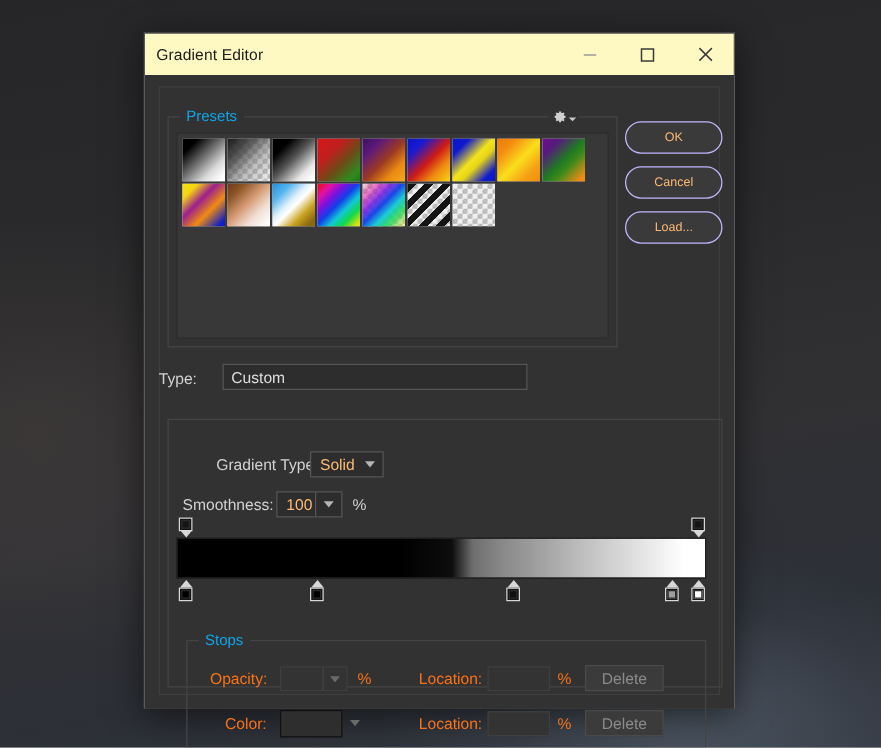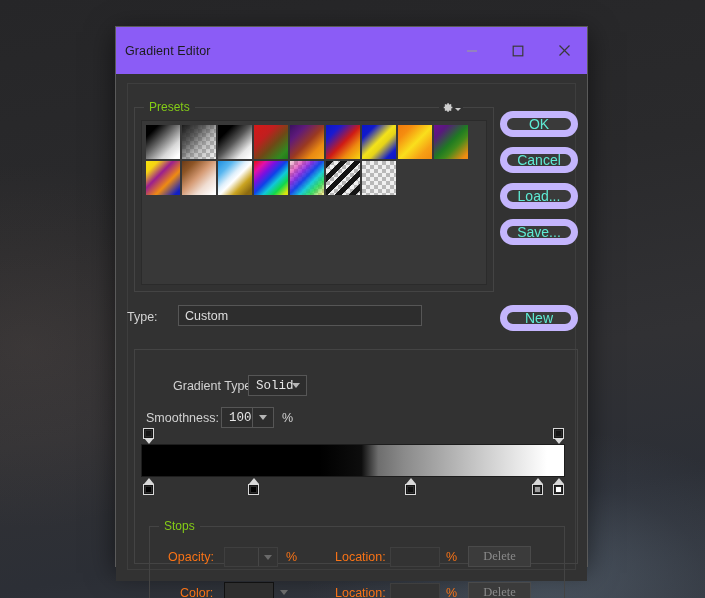--- a/index.html
+++ b/index.html
@@ -29,22 +29,22 @@
     top: 26px;
     width: 473px;
     height: 541px;
     background: #323232;
     border: 1px solid #5a5a5a;
     box-shadow: 0 6px 26px rgba(0,0,0,0.55);
     box-sizing: border-box;
   }
 
   .titlebar {
-    height: 47px;
-    background: #8b5cf6;
+    height: 33px;
+    background: #fef9c3;
     display: flex;
     align-items: center;
     box-sizing: border-box;
   }
   .title-text {
     flex: 1;
     padding-left: 9px;
     font-size: 12.5px;
     color: #1c1c1c;
     letter-spacing: 0.1px;
@@ -86,21 +86,21 @@
     border: 1px solid #444444;
     box-sizing: border-box;
   }
   .group-label {
     position: absolute;
     top: -8px;
     left: 9px;
     padding: 0 5px;
     background: #323232;
     font-size: 12px;
-    color: #84cc16;
+    color: #0ea5e9;
     white-space: nowrap;
   }
 
   
   #presets-group {
     left: 18px;
     top: 33px;
     width: 360px;
     height: 185px;
   }
@@ -164,24 +164,24 @@
     position: absolute;
     inset: 0;
   }
 
   
   .btn {
     position: absolute;
     width: 78px;
     height: 26px;
     border-radius: 13px;
-    border: 7px solid #c4b5fd;
+    border: 1px solid #c4b5fd;
     background: #3a3a3a;
-    color: #5eead4;
-    font-size: 14px;
+    color: #fdba74;
+    font-size: 10px;
     display: flex;
     align-items: center;
     justify-content: center;
     box-sizing: border-box;
     cursor: default;
   }
   #btn-ok     { left: 384px; top: 37px; }
   #btn-cancel { left: 384px; top: 73px; }
   #btn-load   { left: 384px; top: 109px; }
   #btn-save   { left: 384px; top: 145px; }
@@ -228,24 +228,23 @@
   .row-label.dim { color: #f97316; }
 
   .combo {
     position: absolute;
     height: 21px;
     background: #2d2d2d;
     border: 1px solid #565656;
     box-sizing: border-box;
     display: flex;
     align-items: center;
-    color: #e5e5e5;
+    color: #fdba74;
     font-size: 12.5px;
     padding-left: 7px;
-    font-family: Liberation Mono, monospace;
   }
   .combo .caret {
     position: absolute;
     right: 6px;
     top: 7px;
     width: 0; height: 0;
     border-left: 4px solid transparent;
     border-right: 4px solid transparent;
     border-top: 5px solid #b5b5b5;
   }
@@ -346,21 +345,20 @@
     height: 21px;
     width: 63px;
     background: #3b3b3b;
     border: 1px solid #4a4a4a;
     color: #8a8a8a;
     font-size: 12.5px;
     display: flex;
     align-items: center;
     justify-content: center;
     box-sizing: border-box;
-    font-family: Liberation Serif, serif;
   }
 
   .color-well {
     position: absolute;
     width: 50px;
     height: 22px;
     background: #2e2e2e;
     border: 1px solid #111111;
     box-sizing: border-box;
   }
@@ -461,22 +459,20 @@
               <div class="swatch checker">
                 <div class="ov" style="background: linear-gradient(135deg, rgba(0, 0, 0, 0) 0%, rgba(0, 0, 0, 0) 100%);"></div>
               </div>
             </div>
         </div>
       </div>
 
       <div class="btn" id="btn-ok">OK</div>
       <div class="btn" id="btn-load">Load...</div>
       <div class="btn" id="btn-cancel">Cancel</div>
-      <div class="btn" id="btn-save">Save...</div>
-      <div class="btn" id="btn-new">New</div>
 
       <div class="name-label">Type:</div>
       <input id="name-input" type="text" value="Custom" style="">
 
       <div class="group" id="editor-group">
 
         <div class="row-label" style="left:38px; top:29px;">Gradient Type:</div>
         <div class="combo" id="gradient-type-combo">
           <span>Solid</span>
           <span class="caret"></span>

